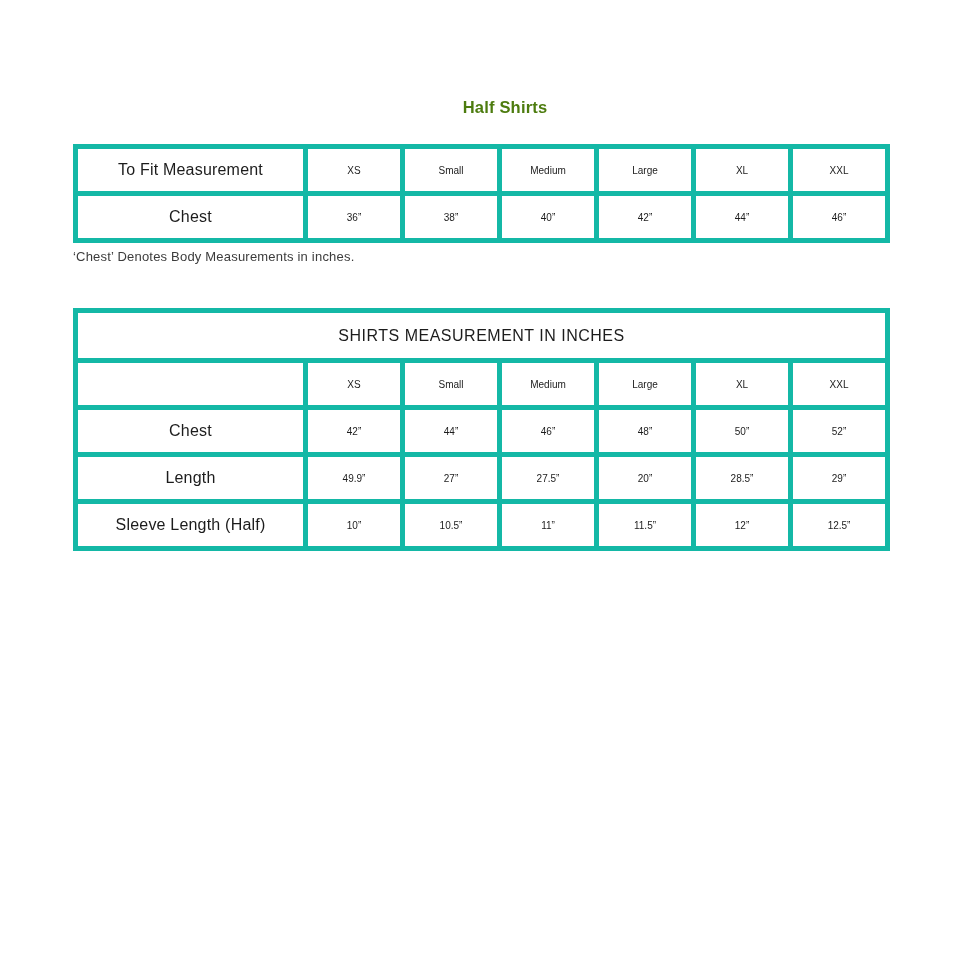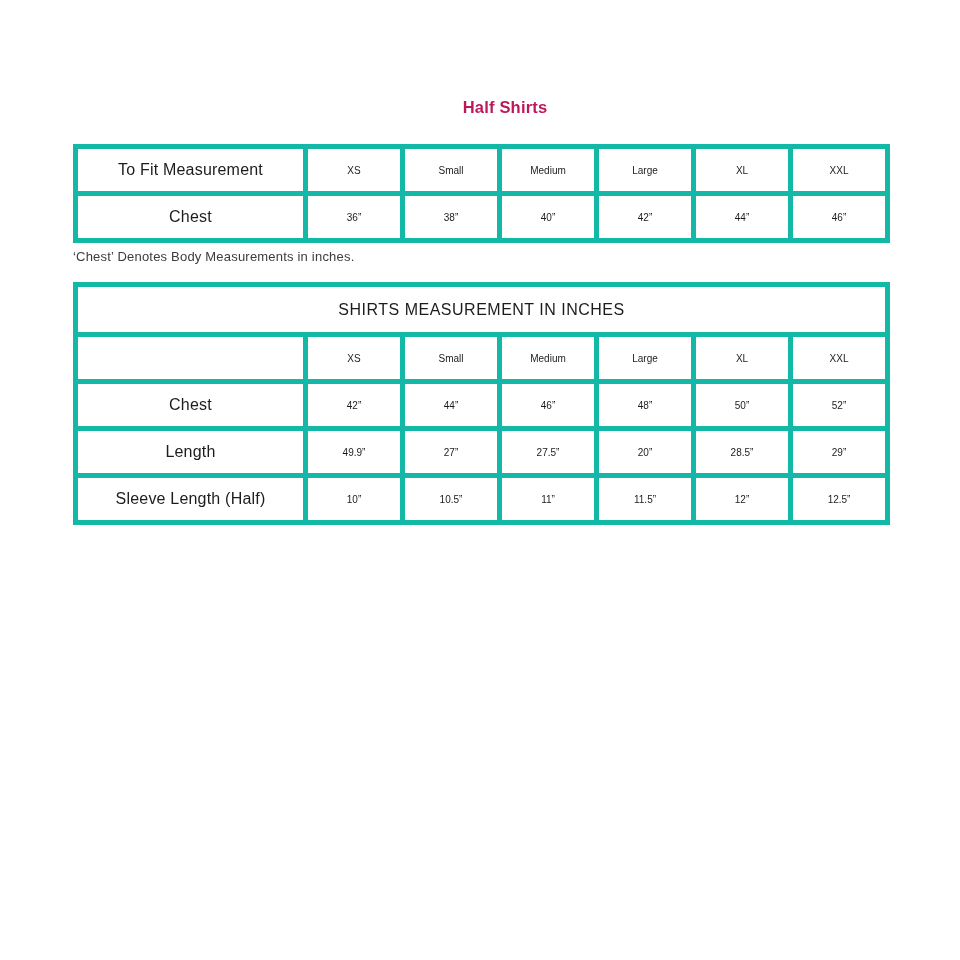--- a/index.html
+++ b/index.html
@@ -16,21 +16,21 @@
     color: #1c1c1c;
     overflow: hidden;
   }
   .title {
     margin: 0 0 0 50px;          
     padding-top: 98px;
     text-align: center;
     font-size: 16.5px;
     font-weight: 700;
     letter-spacing: .2px;
-    color: #be185d;
+    color: #4d7c0f;
   }
   table.tbl {
     border-collapse: collapse;
     table-layout: fixed;
     margin-left: 73px;
     width: 812px;
   }
   table.tbl th, table.tbl td {
     border: 5px solid #14b8a6;
     text-align: center;
@@ -50,21 +50,21 @@
   .cell-value { font-size: 10px; }
 
   .note {
     margin: 6px 0 8px 73px;
     font-size: 13px;
     letter-spacing: .2px;
     color: #3c3c3c;
   }
 
   
-  .shirt-table { margin-top: 18px; }
+  .shirt-table { margin-top: 44px; }
   .shirt-table th, .shirt-table td { height: 42px; }
   .shirt-table .caption-cell {
     height: 45px;
     font-size: 16px;
     letter-spacing: .5px;
     font-weight: 400;
   }
 </style>
 </head>
 <body>

